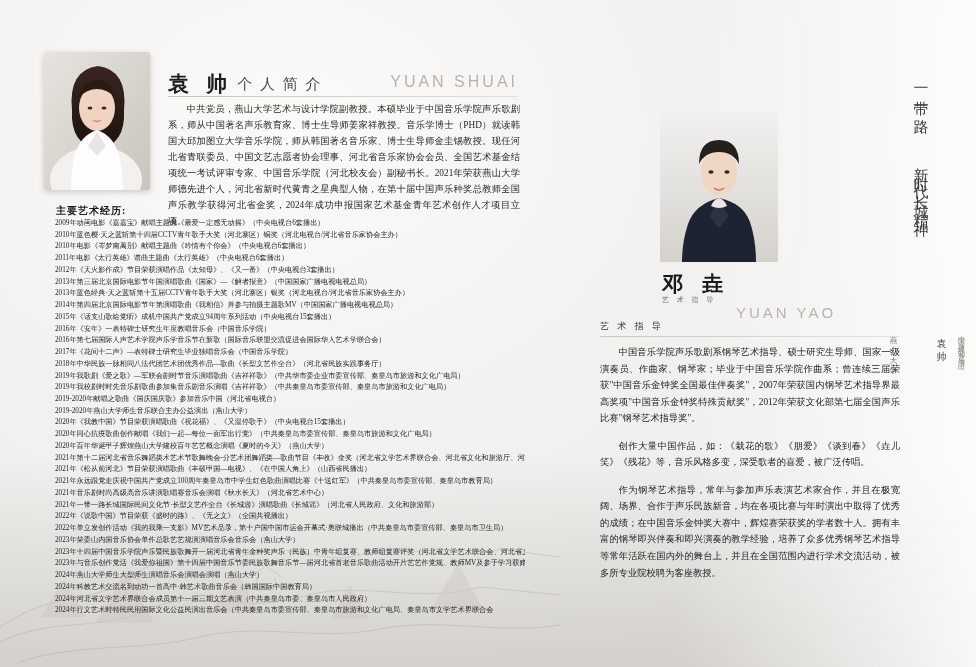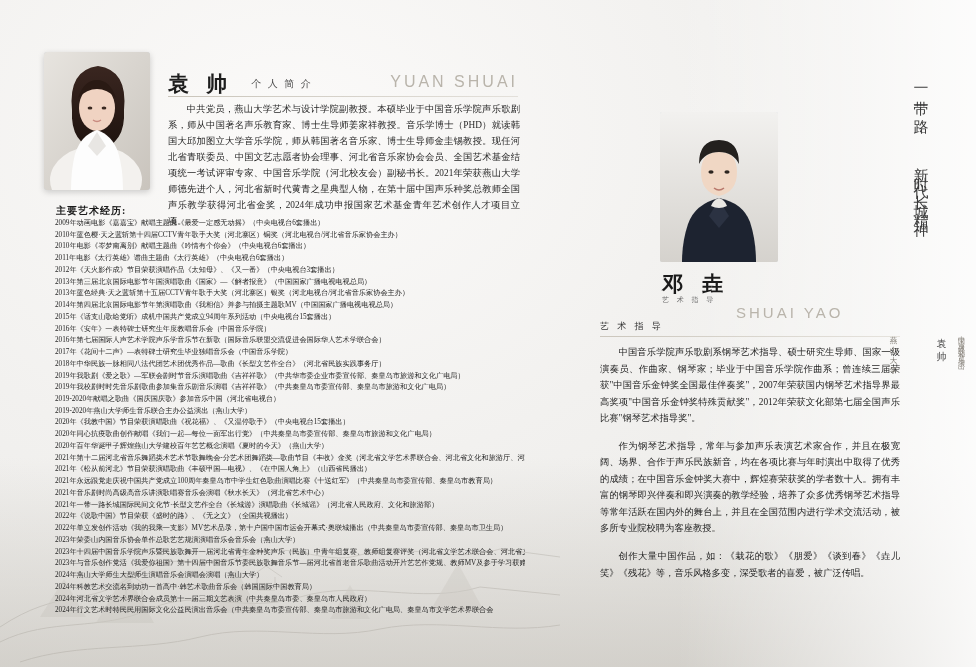--- a/index.html
+++ b/index.html
@@ -42,21 +42,21 @@
     background:#cfd6dc;
   }
   .portrait-left svg{display:block;width:100%;height:100%;}
   .name-row{position:absolute;left:124px;top:18px;width:350px;height:30px;}
   .name-cn{
     font-size:21px;letter-spacing:6px;font-weight:bold;color:#1d1d1d;
     font-family:"Liberation Serif","DejaVu Serif",serif;
     display:inline-block;vertical-align:middle;
   }
   .name-sub{
-    font-size:10px;color:#4a4a4a;letter-spacing:2px;margin-left:14px;
+    font-size:15px;color:#4a4a4a;letter-spacing:2px;
     display:inline-block;vertical-align:middle;
   }
   .name-en{
     position:absolute;right:0;top:3px;
     font-size:16px;letter-spacing:3px;color:#b9b4ab;
     font-family:"Liberation Sans","DejaVu Sans",sans-serif;
   }
   .name-rule{
     position:absolute;left:124px;top:44px;width:350px;height:1px;
     background:linear-gradient(to right,#c9c4ba,#e3e0da);
@@ -259,29 +259,29 @@
         <ellipse cx="67" cy="60" rx="2.6" ry="1.7" fill="#2c2520"></ellipse>
         <path d="M54,76 q5,4 10,0" stroke="#b9796c" stroke-width="1.5" fill="none"></path>
         <path d="M59,86 q-24,6 -31,26 q-6,18 -6,38 h74 q0,-22 -6,-40 q-7,-19 -31,-24 z" fill="#1d2330"></path>
         <path d="M59,88 l-10,16 l10,12 l10,-12 z" fill="#2b3242"></path>
         <path d="M59,86 q-6,2 -8,8 q8,4 16,0 q-2,-6 -8,-8z" fill="#e9e7e3"></path>
       </svg>
     </div>
 
     <div class="name2-cn">邓 垚</div>
     <div class="name2-sub">艺 术 指 导</div>
-    <div class="name2-en">SHUAI YAO</div>
+    <div class="name2-en">YUAN YAO</div>
 
     <div class="role-label">艺 术 指 导</div>
     <div class="rule2"></div>
 
     <div class="bio2">
         <p>中国音乐学院声乐歌剧系钢琴艺术指导、硕士研究生导师、国家一级演奏员、作曲家、钢琴家；毕业于中国音乐学院作曲系；曾连续三届荣获"中国音乐金钟奖全国最佳伴奏奖"，2007年荣获国内钢琴艺术指导界最高奖项"中国音乐金钟奖特殊贡献奖"，2012年荣获文化部第七届全国声乐比赛"钢琴艺术指导奖"。</p>
+        <p>创作大量中国作品，如：《栽花的歌》《朋爱》《谈到春》《垚儿笑》《残花》等，音乐风格多变，深受歌者的喜爱，被广泛传唱。</p>
         <p>作为钢琴艺术指导，常年与参加声乐表演艺术家合作，并且在极宽阔、场界、合作于声乐民族新音，均在各项比赛与年时演出中取得了优秀的成绩；在中国音乐金钟奖大赛中，辉煌赛荣获奖的学者数十人。拥有丰富的钢琴即兴伴奏和即兴演奏的教学经验，培养了众多优秀钢琴艺术指导等常年活跃在国内外的舞台上，并且在全国范围内进行学术交流活动，被多所专业院校聘为客座教授。</p>
-        <p>创作大量中国作品，如：《栽花的歌》《朋爱》《谈到春》《垚儿笑》《残花》等，音乐风格多变，深受歌者的喜爱，被广泛传唱。</p>
       </div>
   </div>
 
   <div class="slogan">一带一路 · 新时代长城精神</div>
   <div class="slogan-sub">燕 山 大 学</div>
   <div class="slogan-name">袁 帅</div>
   <div class="slogan-name2">中国当体联和音乐演出</div>
 
 </div>
 

